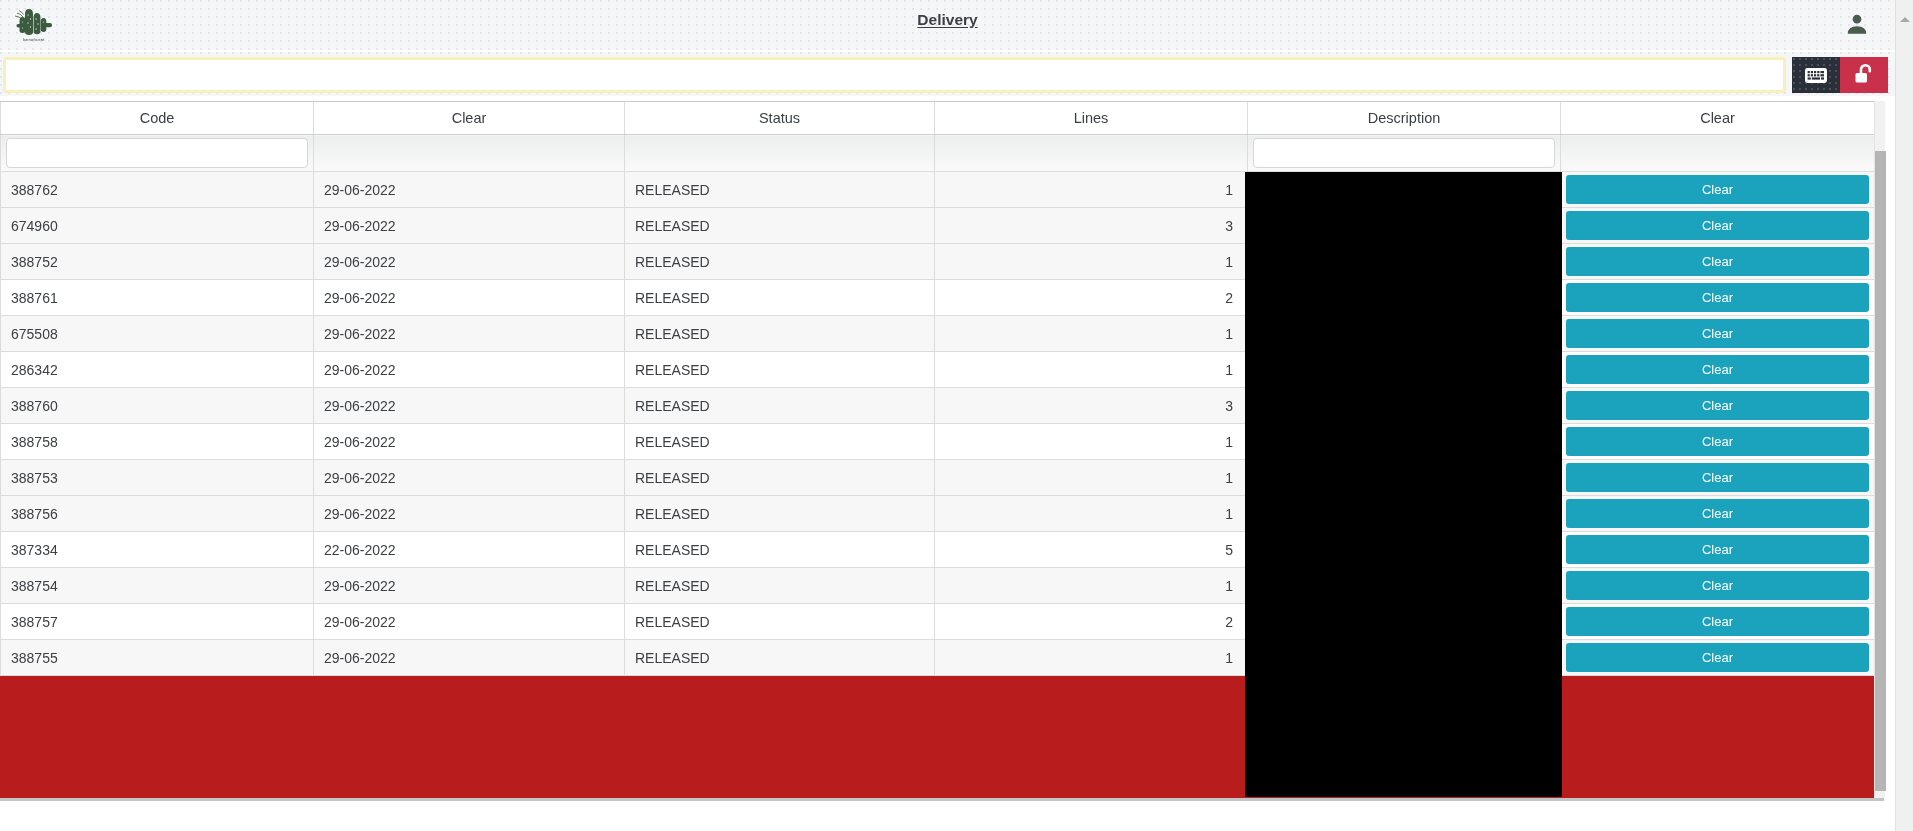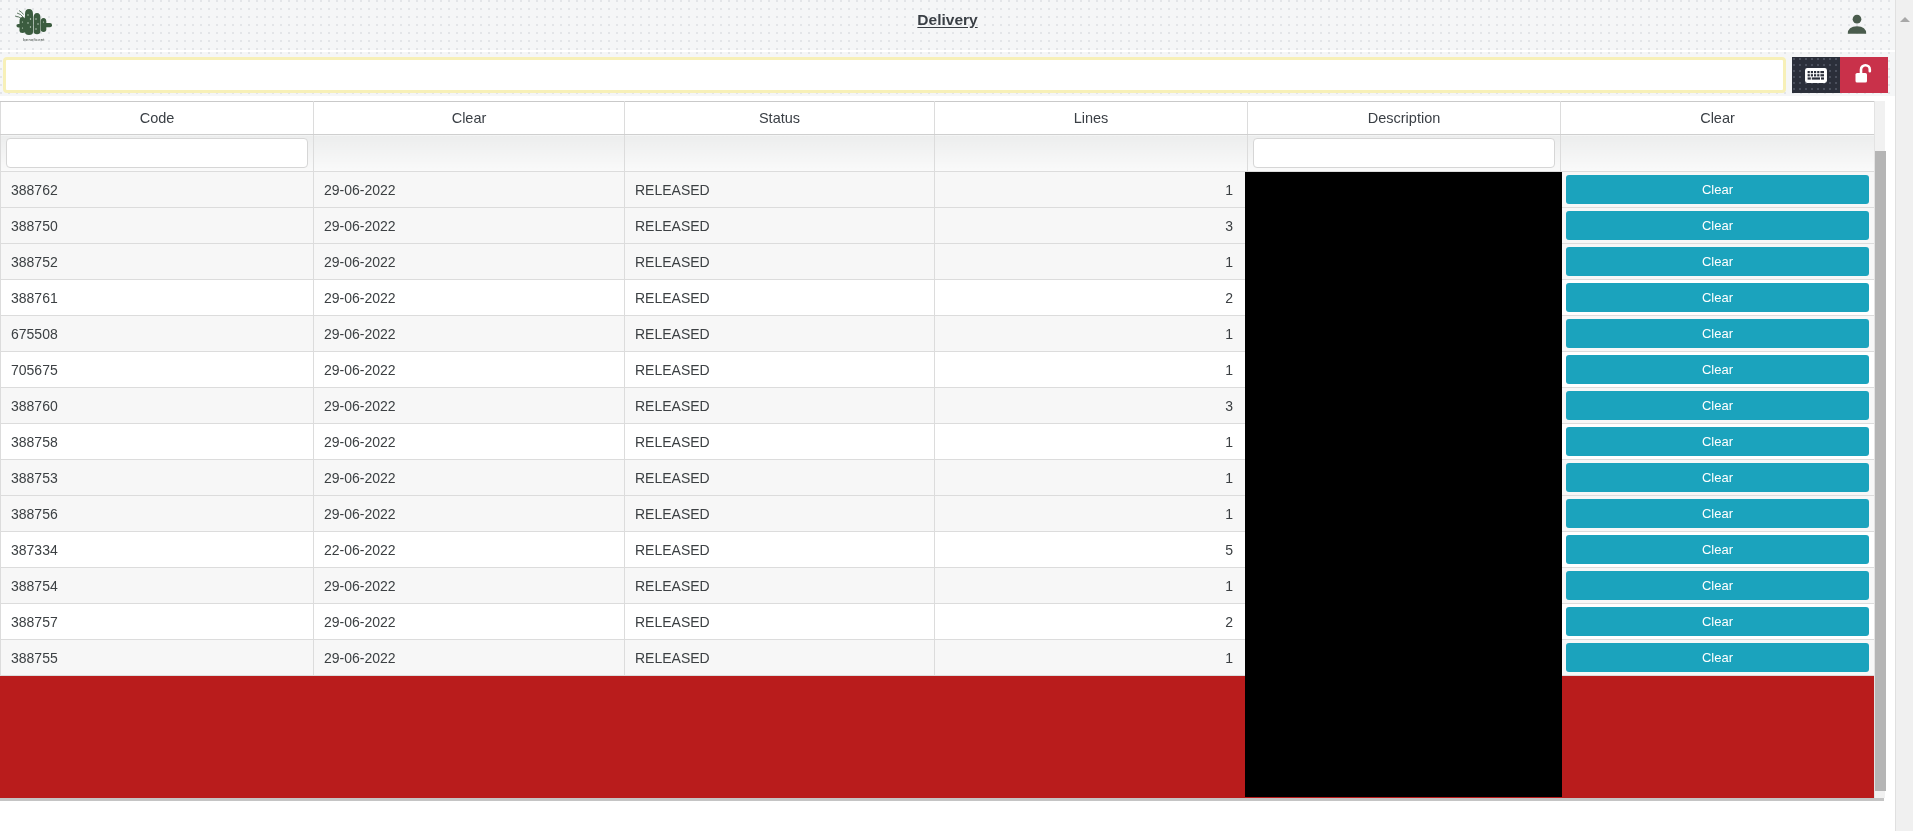--- a/index.html
+++ b/index.html
@@ -343,21 +343,21 @@
           <td>388762</td>
           <td>29-06-2022</td>
           <td>RELEASED</td>
           <td class="num">1</td>
           <td></td>
           <td class="cellclear">
             <button class="clear-btn">Clear</button>
           </td>
         </tr>
         <tr class="odd">
-          <td>388750</td>
+          <td>674960</td>
           <td>29-06-2022</td>
           <td>RELEASED</td>
           <td class="num">3</td>
           <td></td>
           <td class="cellclear">
             <button class="clear-btn">Clear</button>
           </td>
         </tr>
         <tr class="odd">
           <td>388752</td>
@@ -383,21 +383,21 @@
           <td>675508</td>
           <td>29-06-2022</td>
           <td>RELEASED</td>
           <td class="num">1</td>
           <td></td>
           <td class="cellclear">
             <button class="clear-btn">Clear</button>
           </td>
         </tr>
         <tr class="even">
-          <td>705675</td>
+          <td>286342</td>
           <td>29-06-2022</td>
           <td>RELEASED</td>
           <td class="num">1</td>
           <td></td>
           <td class="cellclear">
             <button class="clear-btn">Clear</button>
           </td>
         </tr>
         <tr class="odd">
           <td>388760</td>

